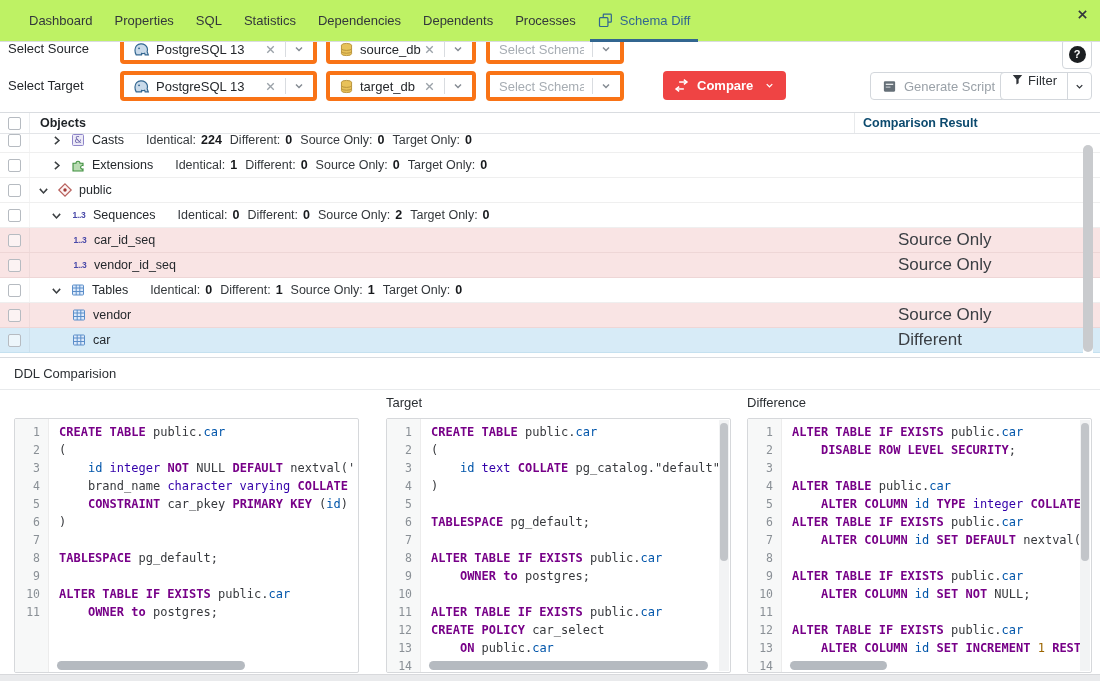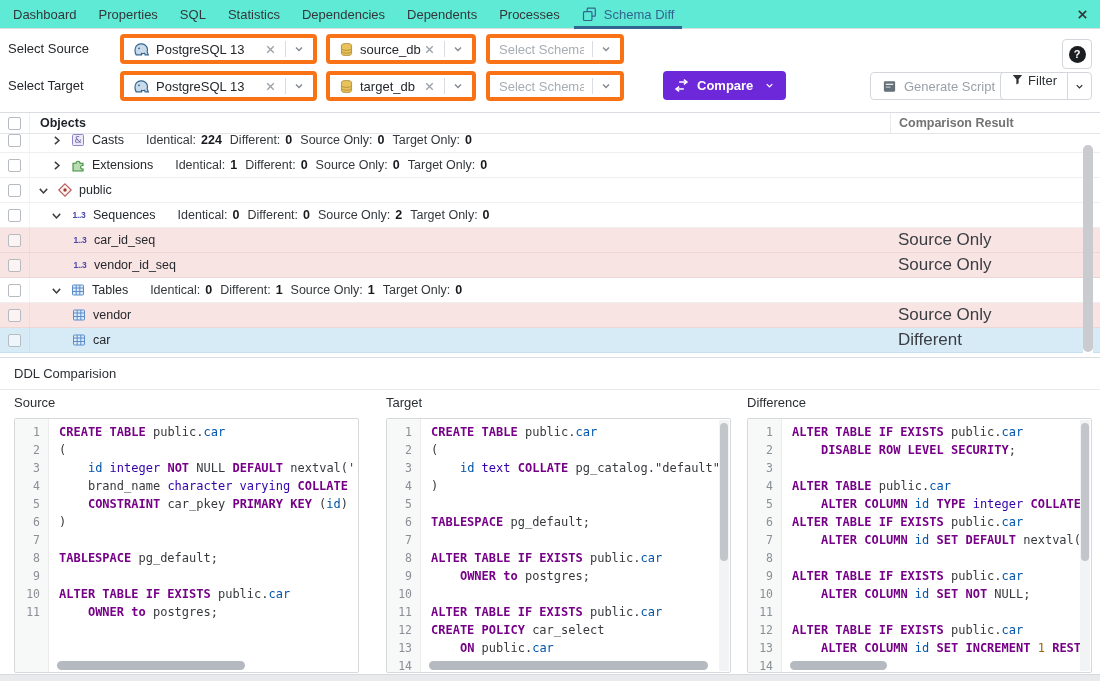--- a/index.html
+++ b/index.html
@@ -4,22 +4,22 @@
 <style>
   * { box-sizing: border-box; }
   html,body { margin:0; padding:0; }
   body {
     width:1100px; height:681px; position:relative; overflow:hidden;
     background:#fff; font-family:"Liberation Sans", sans-serif; color:#24282c;
   }
   svg { display:block; }
 
   
-  .tabbar { position:absolute; top:0; left:0; right:0; height:29px;
-    border-bottom:1px solid #d9dce0; display:flex; align-items:stretch; padding-left:2px; background:#5eead4; z-index:5; }
+  .tabbar { position:absolute; top:0; left:0; right:0; height:42px;
+    border-bottom:1px solid #d9dce0; display:flex; align-items:stretch; padding-left:18px; background:#bef264; z-index:5; }
   .tab { display:flex; align-items:center; gap:7px; padding:0 11px; font-size:13px; color:#33373b; position:relative; cursor:default; }
   .tab.active { color:#326690; }
   .tab.active::after { content:""; position:absolute; left:3px; right:3px; bottom:-1px; height:3px; background:#326690; }
   .win-close { position:absolute; top:7px; right:10px; width:15px; height:15px; z-index:6; }
 
   
   .filter-area { position:absolute; top:29px; left:0; right:0; height:83px; background:#fff; }
   .sel-row { position:absolute; left:0; right:0; height:30px; }
   .row-src { top:5px; } .row-tgt { top:42px; }
   .sel-label { position:absolute; left:8px; top:0; height:30px; line-height:30px; font-size:13px; color:#24272b; }
@@ -29,41 +29,41 @@
   .selbox .val { font-size:13px; color:#24272b; flex:1; margin-left:6px; white-space:nowrap; overflow:hidden; }
   .selbox.schema .val { color:#a7adb3; margin-left:0; }
   .vdiv { width:1px; height:16px; background:#d9dce0; margin:0 7px 0 8px; flex:none; }
   .ic { display:inline-flex; align-items:center; justify-content:center; flex:none; }
 
   .help-btn { position:absolute; right:8px; top:5px; width:30px; height:30px; border:1px solid #d3d7dc;
     border-radius:4px; display:flex; align-items:center; justify-content:center; background:#fff; }
   .help-circle { width:17px; height:17px; border-radius:50%; background:#1b1e21; color:#fff;
     font-size:11px; font-weight:700; display:flex; align-items:center; justify-content:center; }
 
-  .btn-compare { position:absolute; left:663px; top:0; height:29px; background:#6d28d9; border:none;
+  .btn-compare { position:absolute; left:663px; top:0; height:29px; background:#ef4444; border:none;
     border-radius:4px; display:flex; align-items:center; gap:8px; padding:0 11px; color:#fff; }
   .btn-compare .lbl { font-size:13px; font-weight:600; color:#fff; }
   .btn-compare .chev { margin-left:3px; }
   .btn-genscript { position:absolute; right:93px; top:1px; height:28px; border:1px solid #d3d7dc; background:#fff;
     border-radius:4px; display:flex; align-items:center; gap:7px; padding:0 11px; }
   .btn-genscript .lbl { font-size:13px; color:#9aa1a8; }
   .btn-filter { position:absolute; right:8px; top:1px; height:28px; border:1px solid #d3d7dc; background:#fff;
     border-radius:4px; display:flex; align-items:stretch; }
   .btn-filter .main { display:flex; align-items:flex-start; gap:4px; padding:0 10px; }
   .btn-filter .lbl { font-size:13px; color:#2d3136; }
   .btn-filter .chev-seg { border-left:1px solid #d3d7dc; display:flex; align-items:center; padding:0 6px; }
 
   
   .grid { position:absolute; top:112px; left:0; right:0; height:245px; border-top:1px solid #d9dce0; background:#fff; }
   .grid-header { position:absolute; top:0; left:0; right:0; height:21px; border-bottom:1px solid #e3e5e8;
     background:#fff; z-index:3; display:flex; }
   .gh-cb { width:30px; flex:none; border-right:1px solid #eceef0; display:flex; align-items:center; justify-content:center; }
   .gh-objects { flex:1; font-size:12.5px; font-weight:700; color:#1f2327; display:flex; align-items:center; padding-left:10px; }
-  .gh-result { width:210px; flex:none; border-left:1px solid #e8eaec; display:flex; align-items:center; padding-left:8px;
-    font-size:12.5px; font-weight:700; color:#737373; }
+  .gh-result { width:246px; flex:none; border-left:1px solid #e8eaec; display:flex; align-items:center; padding-left:8px;
+    font-size:12.5px; font-weight:700; color:#0c4a6e; }
   .grid-body { position:absolute; top:21px; left:0; right:0; bottom:0; overflow:hidden; z-index:1; }
   .grid-row { height:25px; display:flex; align-items:center; position:relative;
     border-bottom:1px solid #efefef; background:#fff; }
   .grid-row.clipped { margin-top:-6px; }
   .grid-row.source-only { background:#f9e4e4; border-bottom-color:#eed6d6; }
   .grid-row.selected { background:#d7ebf7; border-bottom-color:#c5e1f0; }
   .cb-cell { width:30px; flex:none; align-self:stretch; display:flex; align-items:center; justify-content:center;
     border-right:1px solid rgba(0,0,0,0.045); }
   .checkbox { width:13px; height:13px; border:1px solid #b6bbc1; border-radius:2px; background:rgba(255,255,255,0.55); }
   .row-content { flex:1; display:flex; align-items:center; min-width:0; }
@@ -534,21 +534,20 @@
     </div>
   <div class="grid-vscroll">
     <div class="thumb"></div>
   </div>
 </div>
 
 <div class="ddl">
   <div class="ddl-title">DDL Comparision</div>
   <div class="pane-area">
       <div class="pane-wrap pw-0">
-        <div class="pane-title">Source</div>
         <div class="pane-box">
           <div class="gutter">
             <div class="ln">1</div>
             <div class="ln">2</div>
             <div class="ln">3</div>
             <div class="ln">4</div>
             <div class="ln">5</div>
             <div class="ln">6</div>
             <div class="ln">7</div>
             <div class="ln">8</div>

